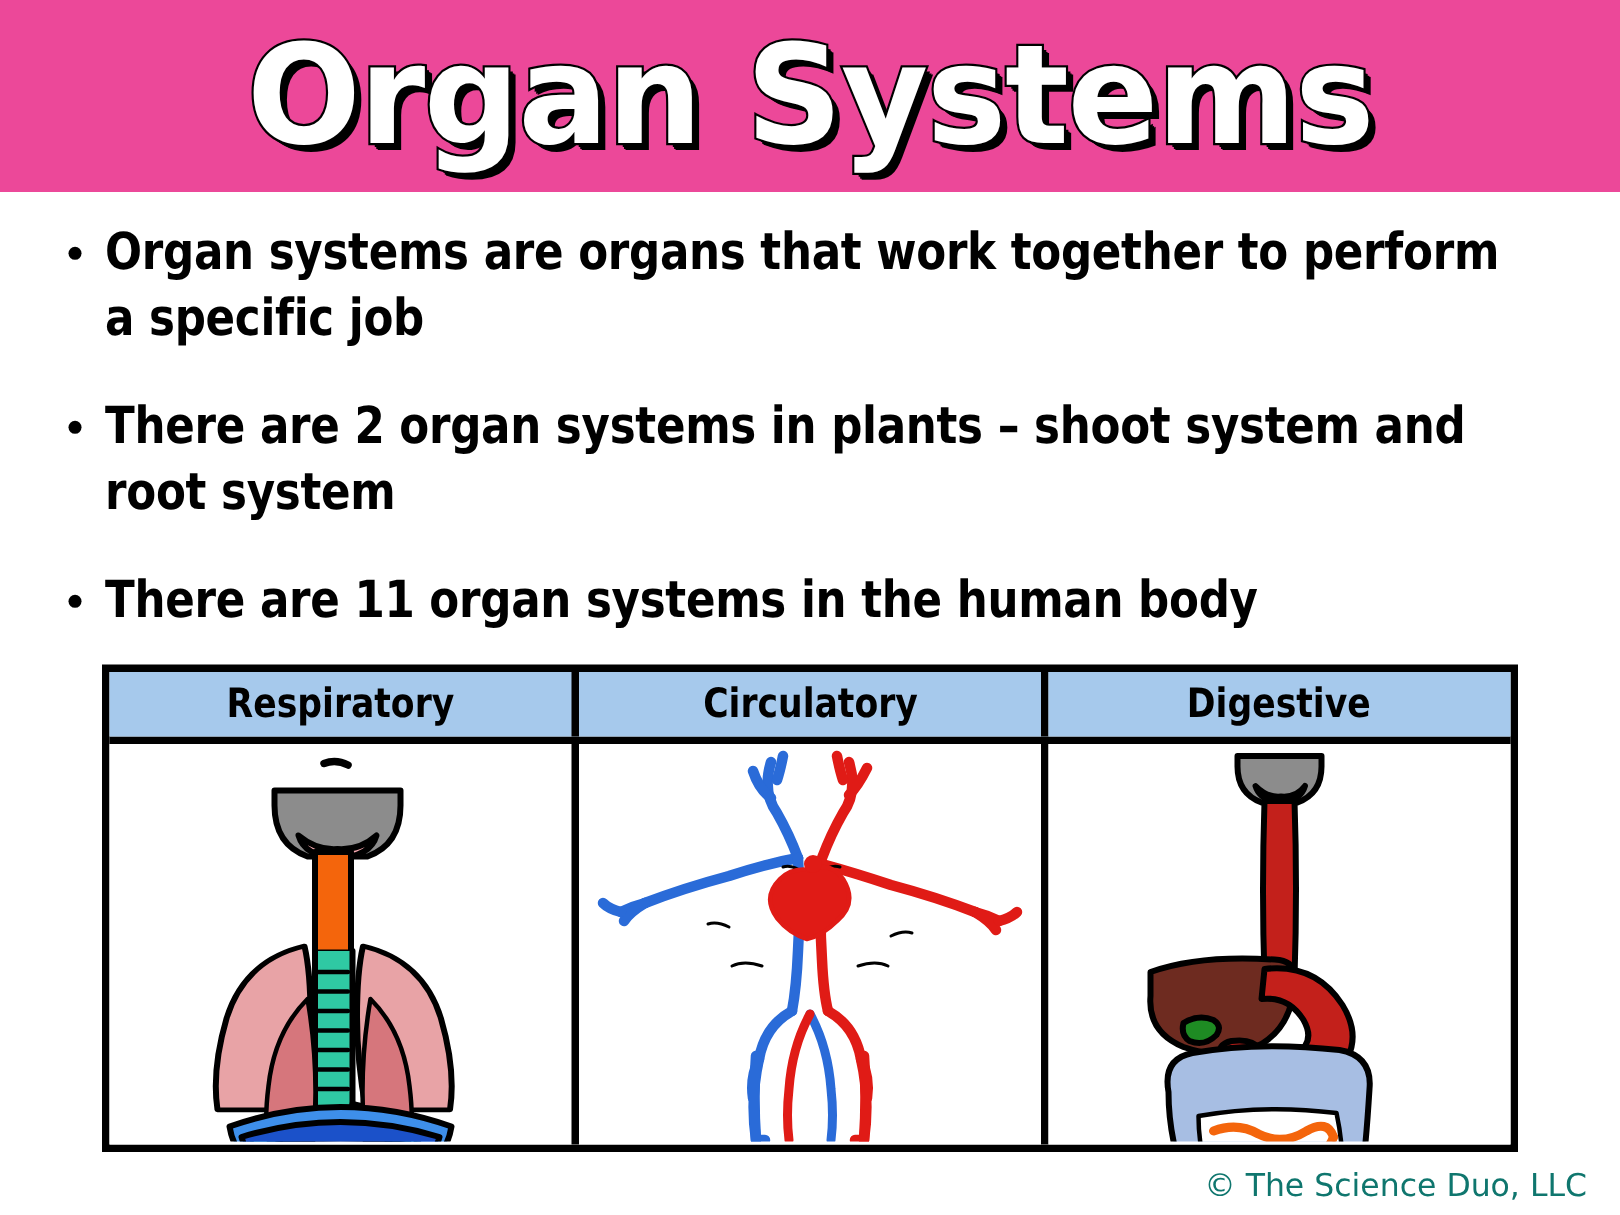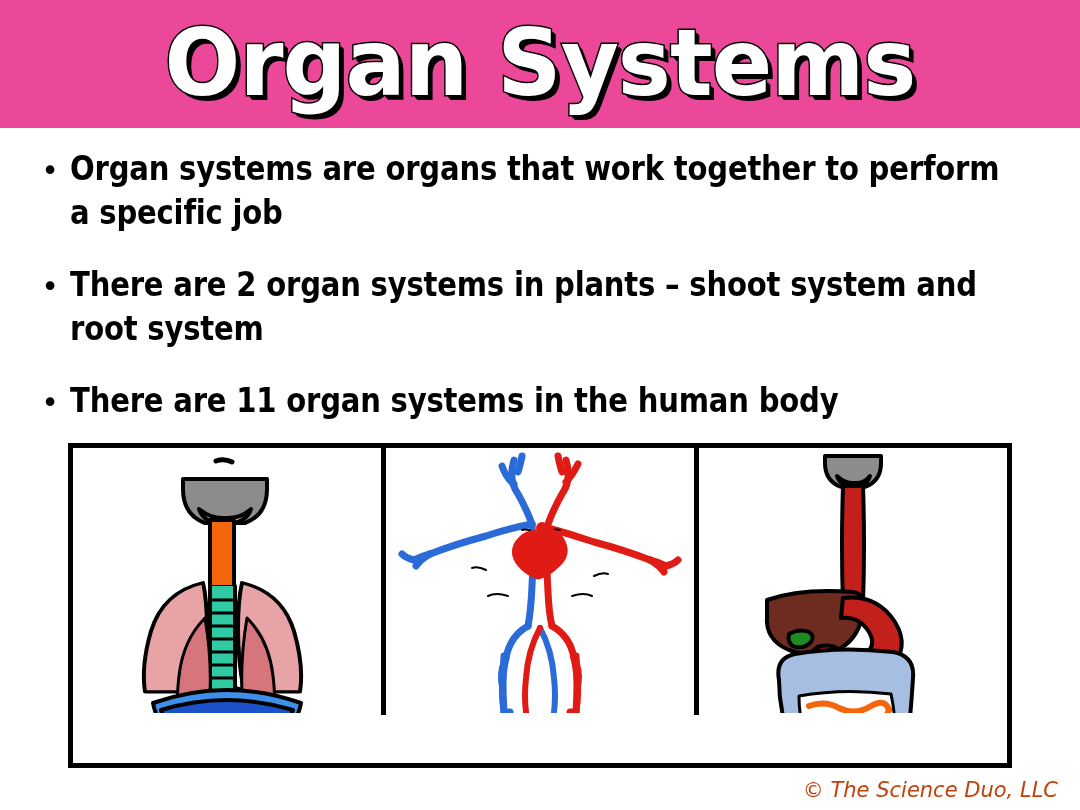--- a/index.html
+++ b/index.html
@@ -133,23 +133,22 @@
   .td:last-child { border-right: none; }
   .organ-art { display: block; }
 
   
   .footer-credit {
     position: absolute;
     right: 22px;
     top: 778px;
     font-family: "DejaVu Sans", sans-serif;
     font-size: 21px;
-    color: #c2410c;
+    color: #0f766e;
     white-space: nowrap;
-    font-style: italic;
   }
 </style>
 </head>
 <body>
 
 <div class="title-banner">
   <div class="title-text">Organ Systems</div>
 </div>
 
 <div class="bullets">
@@ -166,20 +165,31 @@
 
   <div class="bullet-row" id="bullet-2">
     <div class="bullet-mark">•</div>
     <div class="bullet-text">There are 11 organ systems in the human body</div>
   </div>
 
 </div>
 
 <div class="systems-table">
 
+  <div class="table-header-row">
+    <div class="th">
+      <span class="th-label">Respiratory</span>
+    </div>
+    <div class="th">
+      <span class="th-label">Circulatory</span>
+    </div>
+    <div class="th">
+      <span class="th-label">Digestive</span>
+    </div>
+  </div>
 
   <div class="table-body-row">
 
     <div class="td">
       <svg class="organ-art" width="300" height="265" viewBox="0 0 300 265">
         <g stroke="#000000" stroke-width="4" stroke-linejoin="round" stroke-linecap="round">
 
           <path d="M139 13 q8 -3 16 1" fill="none" stroke-width="5"></path>
 
           <path d="M106 31 h84 v10 q0 26 -22 34 h-40 q-22 -8 -22 -34 z" fill="#8C8C8C"></path>

